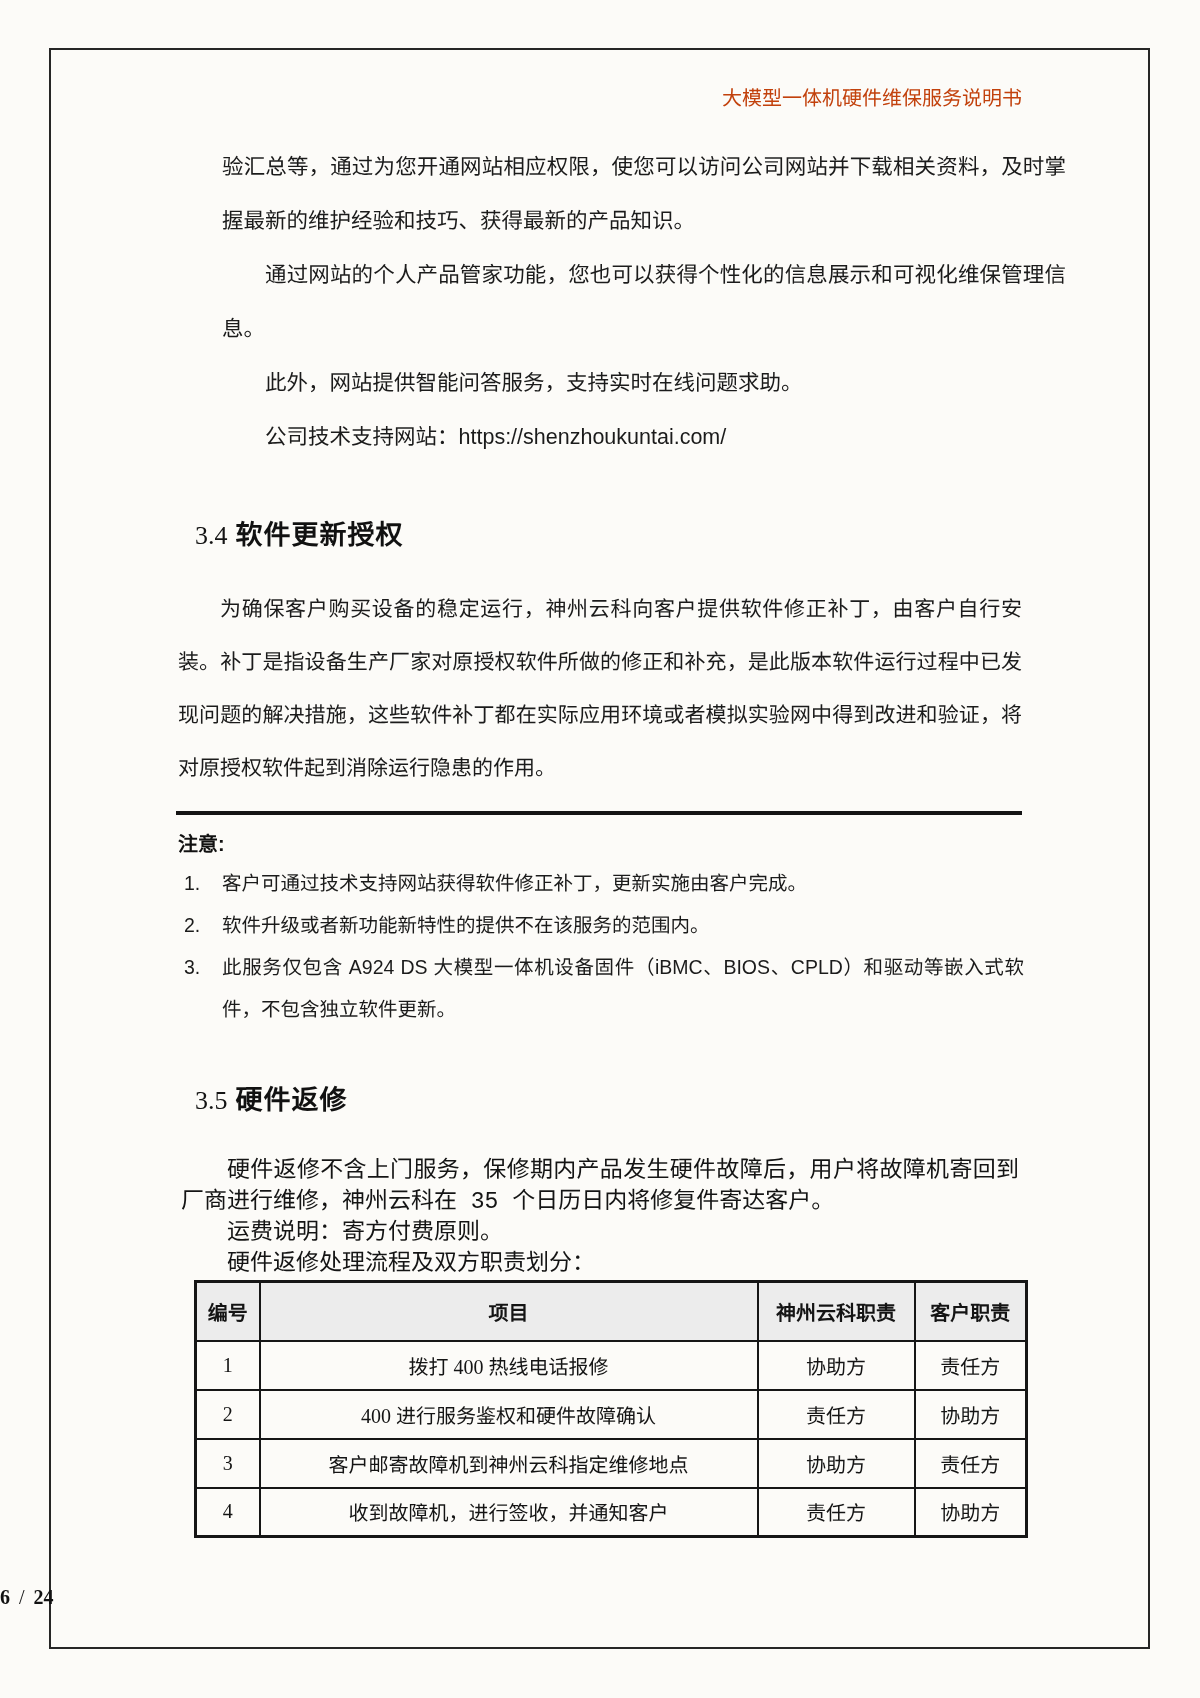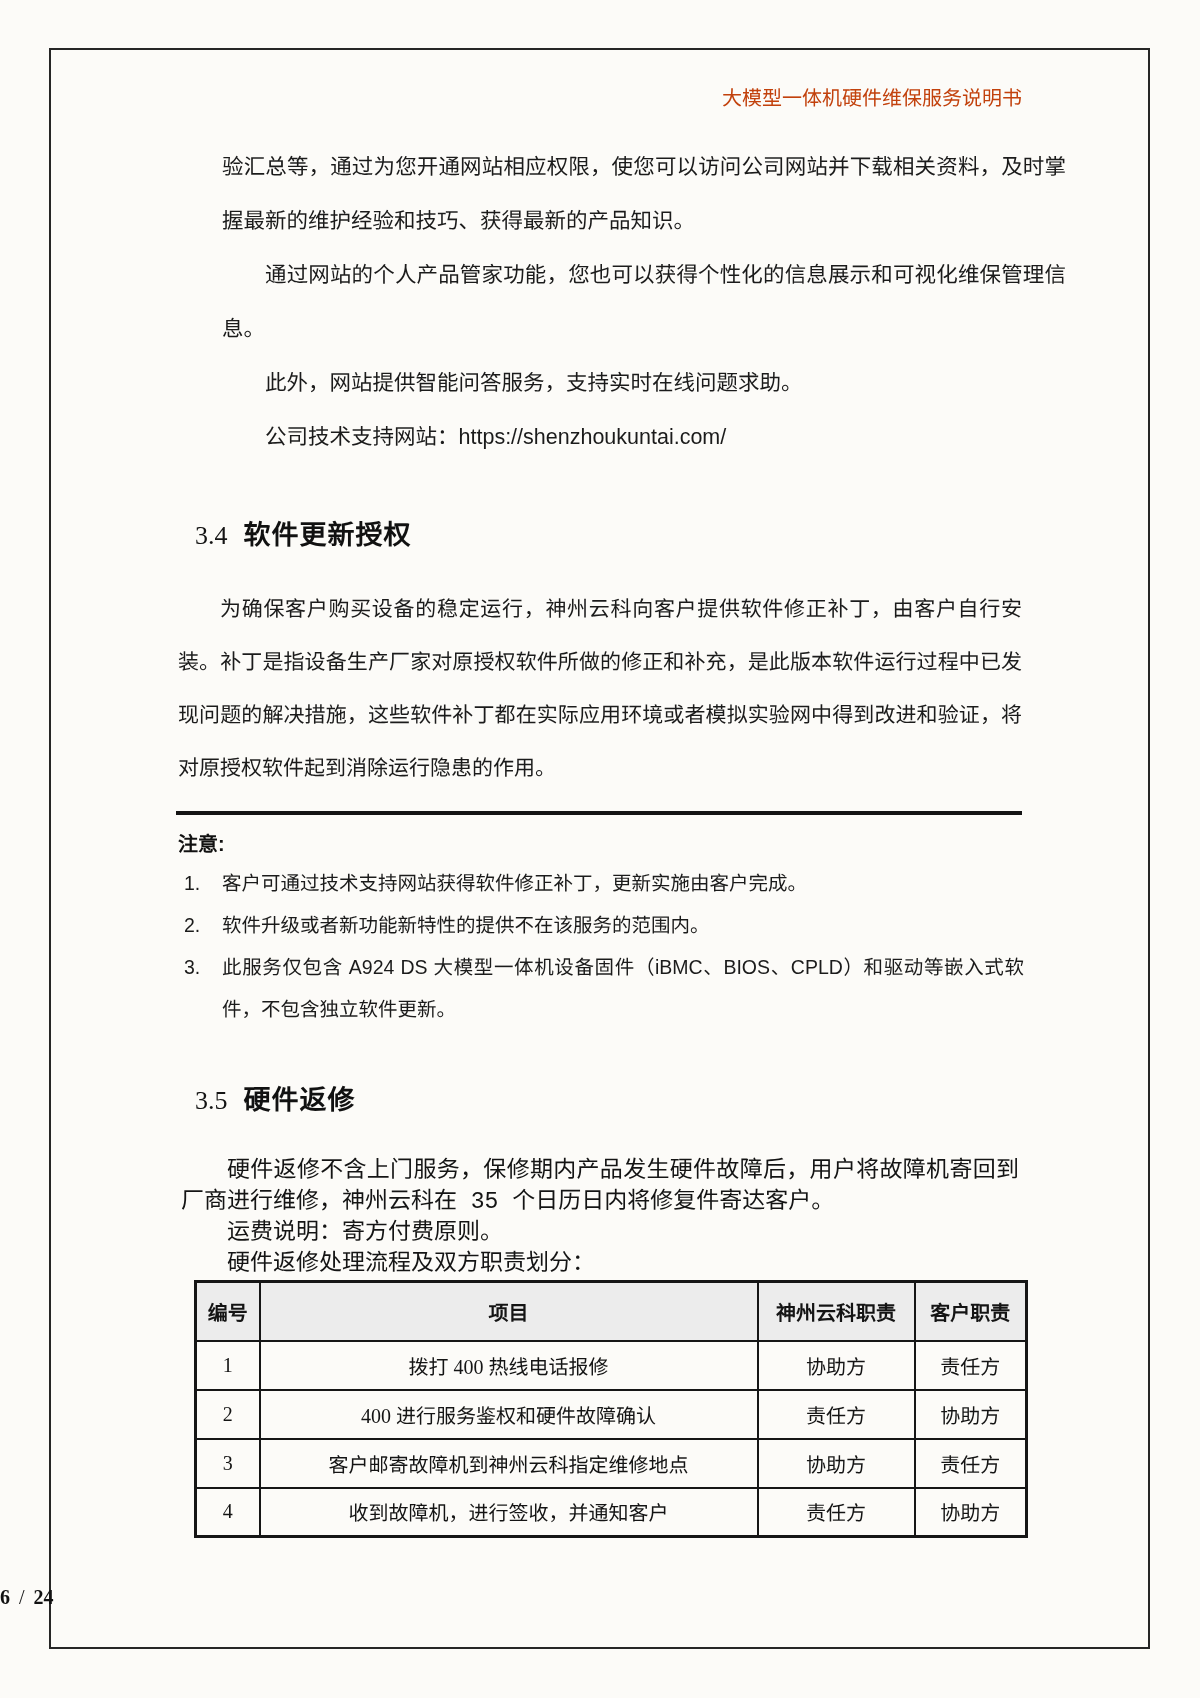--- a/index.html
+++ b/index.html
@@ -50,21 +50,21 @@
   }
   .intro p { margin: 0; }
   .indent { text-indent: 2em; }
   
   .sec-heading {
     position: absolute;
     left: 195px;
     margin: 0;
     display: flex;
     align-items: baseline;
-    gap: 16px;
+    gap: 8px;
     white-space: nowrap;
   }
   .h34 { top: 513px; }
   .h35 { top: 1078px; }
   .sec-num {
     font-family: "Liberation Serif", "DejaVu Serif", serif;
     font-size: 26px;
     font-weight: normal;
     color: #141414;
   }

